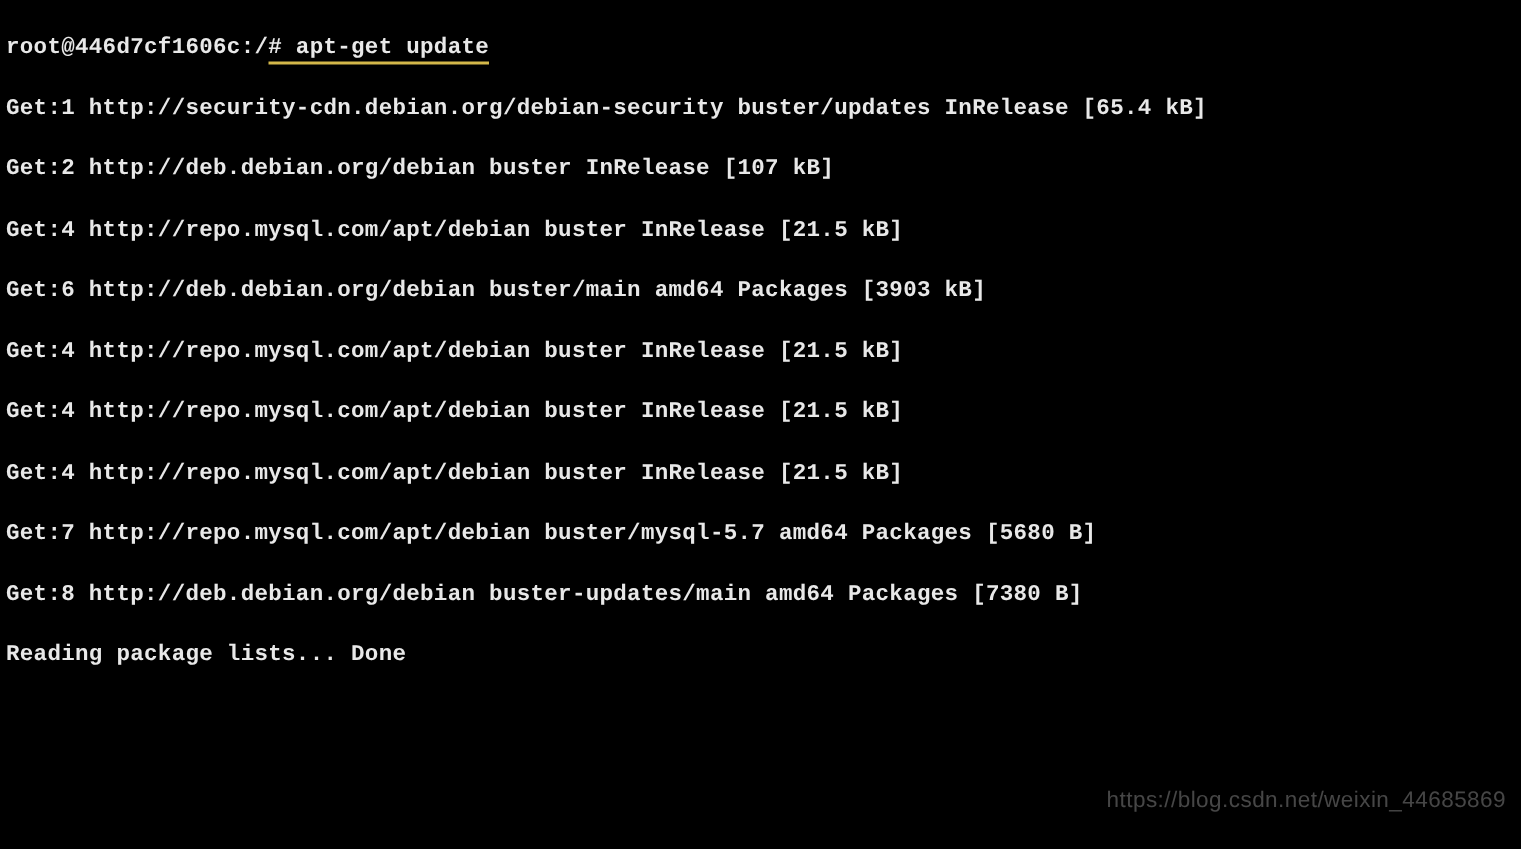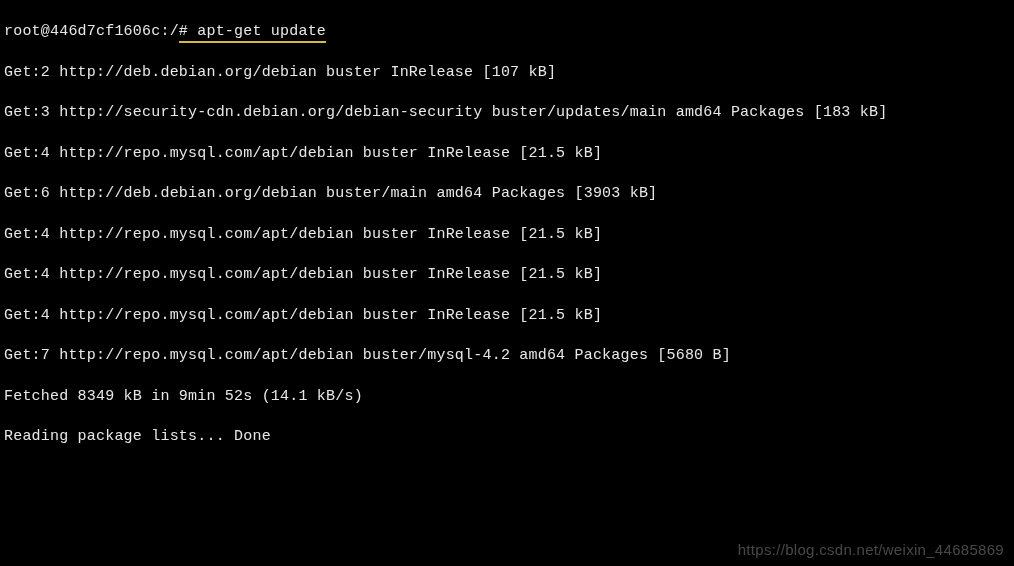--- a/index.html
+++ b/index.html
@@ -15,49 +15,50 @@
       overflow: hidden;
       position: relative;
       letter-spacing: 0.2px;
     }
     .terminal {
       padding: 2px 4px;
       white-space: pre;
     }
     .line {
       display: block;
+      font-weight: bold;
     }
     .underline {
       border-bottom: 2px solid #d4b84a;
       padding-bottom: 1px;
     }
     .watermark {
       position: absolute;
-      bottom: 6px;
+      bottom: 22px;
       right: 10px;
       color: rgba(200, 200, 200, 0.35);
       font-size: 15px;
       font-family: Arial, sans-serif;
       letter-spacing: 0.3px;
     }
   </style>
 </head>
 <body>
 
 <div class="terminal">
 <span class="line"><span>root@446d7cf1606c:/</span><span class="underline"># apt-get update</span></span>
+<span class="line">Get:1 http://security-cdn.debian.org/debian-security buster/updates InRelease [65.4 kB]</span>
 <span class="line">Get:2 http://deb.debian.org/debian buster InRelease [107 kB]</span>
-<span class="line">Get:3 http://security-cdn.debian.org/debian-security buster/updates/main amd64 Packages [183 kB]</span>
 <span class="line">Get:4 http://repo.mysql.com/apt/debian buster InRelease [21.5 kB]</span>
 <span class="line">Get:6 http://deb.debian.org/debian buster/main amd64 Packages [3903 kB]</span>
 <span class="line">Get:4 http://repo.mysql.com/apt/debian buster InRelease [21.5 kB]</span>
 <span class="line">Get:4 http://repo.mysql.com/apt/debian buster InRelease [21.5 kB]</span>
 <span class="line">Get:4 http://repo.mysql.com/apt/debian buster InRelease [21.5 kB]</span>
-<span class="line">Get:7 http://repo.mysql.com/apt/debian buster/mysql-4.2 amd64 Packages [5680 B]</span>
-<span class="line">Fetched 8349 kB in 9min 52s (14.1 kB/s)</span>
+<span class="line">Get:7 http://repo.mysql.com/apt/debian buster/mysql-5.7 amd64 Packages [5680 B]</span>
+<span class="line">Get:8 http://deb.debian.org/debian buster-updates/main amd64 Packages [7380 B]</span>
 <span class="line">Reading package lists... Done</span>
 
 
 
 
 
 
 
 
 

